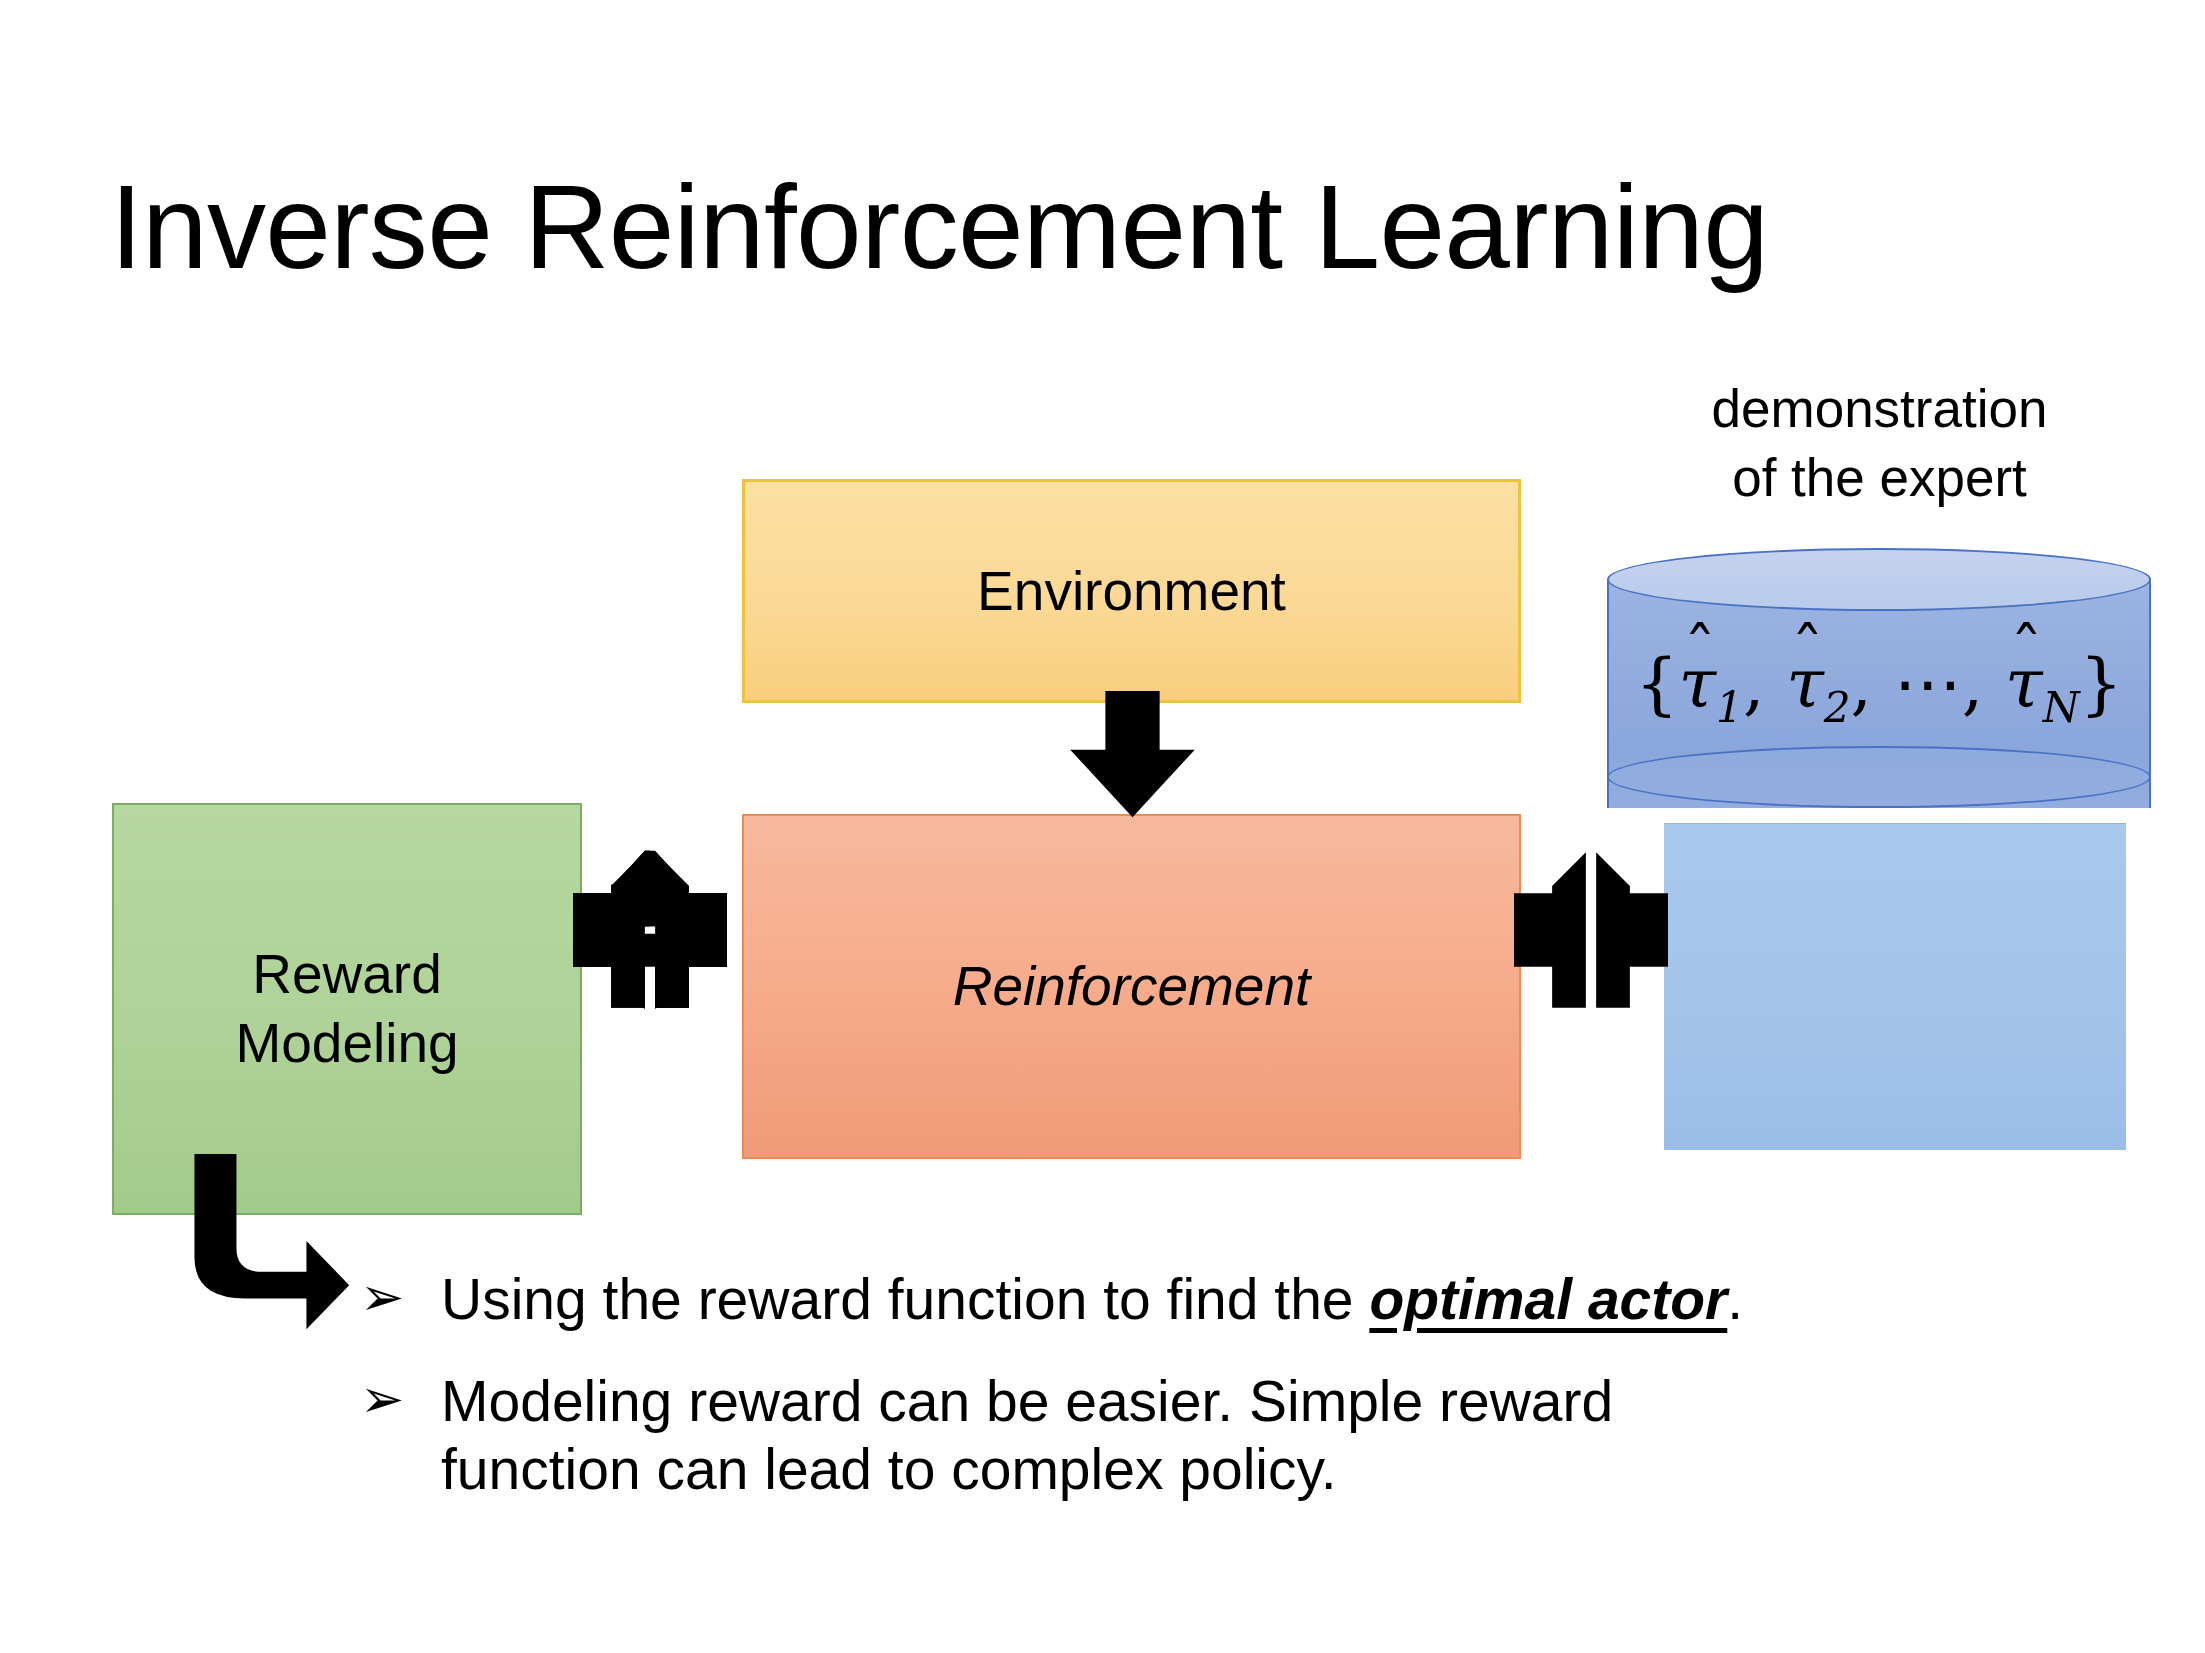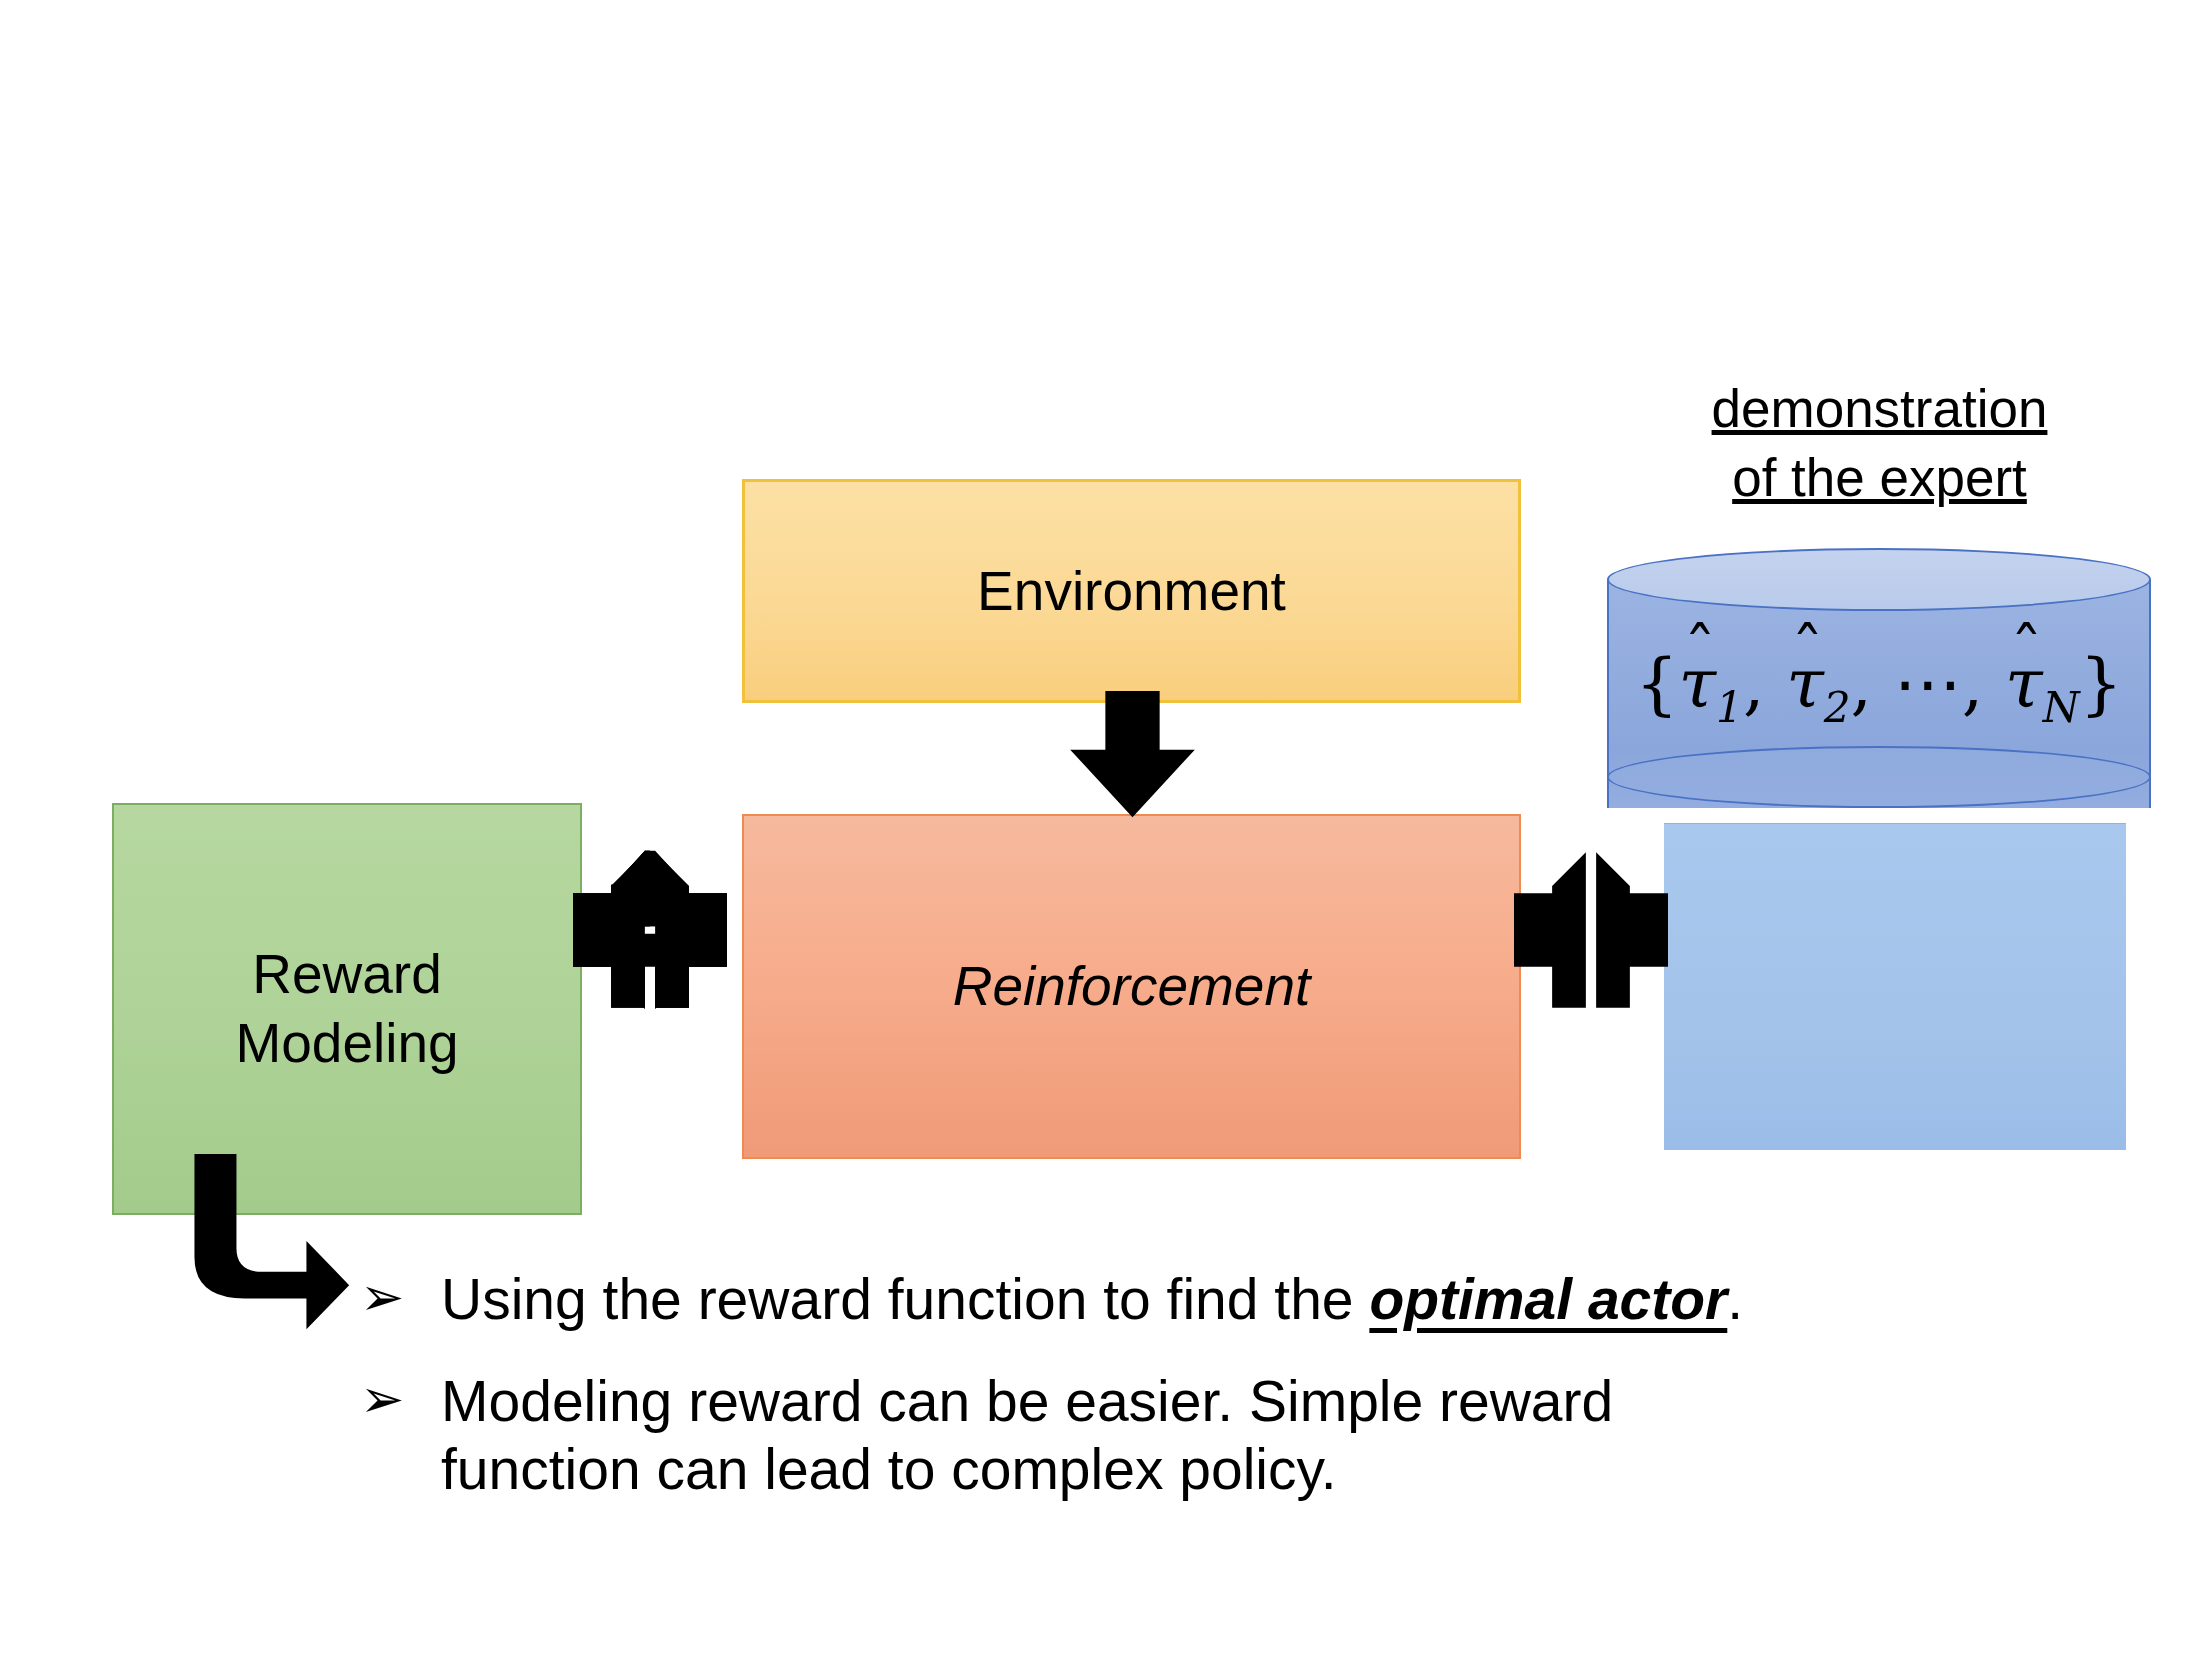--- a/index.html
+++ b/index.html
@@ -188,21 +188,21 @@
   #demo-caption {
     position: absolute;
     left: 1622px;
     top: 375px;
     width: 515px;
     text-align: center;
     font-size: 53px;
     line-height: 1.3;
     color: #000000;
   }
-  #demo-caption span { display: block; text-decoration: underline; }
+  #demo-caption span { display: block; }
 
   
   .arrow-svg { position: absolute; }
 
   #arrow-down { left: 1048px; top: 691px; }
   #arrow-left-quad { left: 573px; top: 849px; }
   #arrow-right-quad { left: 1514px; top: 849px; }
   #arrow-bent { left: 165px; top: 1154px; }
 
   
@@ -233,20 +233,21 @@
     font-style: italic;
     text-decoration: underline;
     text-underline-offset: 0.16em;
   }
 </style>
 </head>
 <body>
 
 <div id="slide">
 
+  <div class="slide-title">Inverse Reinforcement Learning</div>
 
   <div id="demo-caption">
     <span>demonstration</span>
     <span>of the expert</span>
   </div>
 
   <div id="expert-panel"></div>
 
   <div id="cylinder">
     <div id="cyl-body"></div>

